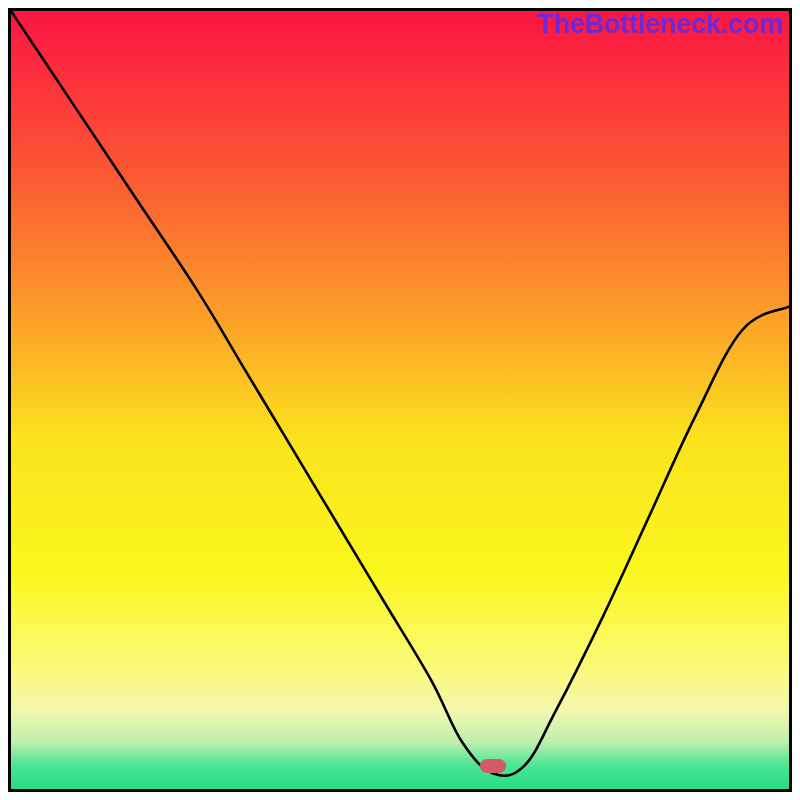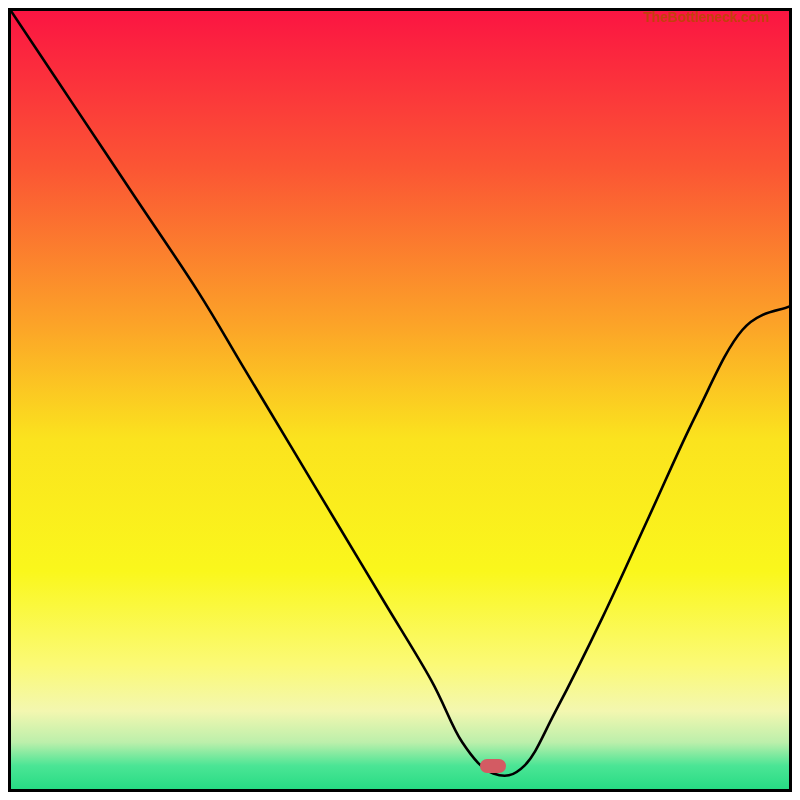--- a/index.html
+++ b/index.html
@@ -24,24 +24,24 @@
   .plot-area {
     position: absolute;
     left: 0;
     top: 0;
     width: 100%;
     height: 100%;
   }
   .watermark {
     position: absolute;
     top: -2px;
-    right: 20px;
-    font-size: 14px;
+    right: 6px;
+    font-size: 27px;
     font-weight: 600;
-    color: #c2410c;
+    color: #6d28d9;
     letter-spacing: -0.2px;
     pointer-events: none;
     user-select: none;
   }
   .marker {
     position: absolute;
     width: 26px;
     height: 14px;
     border-radius: 7px;
     pointer-events: none;

